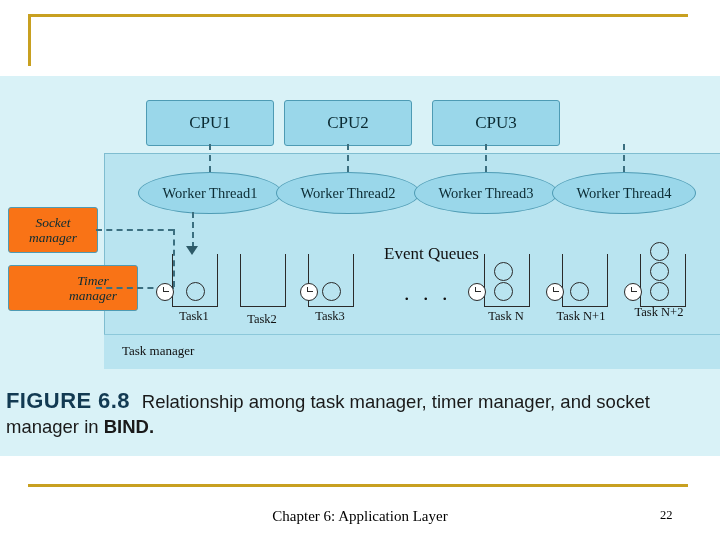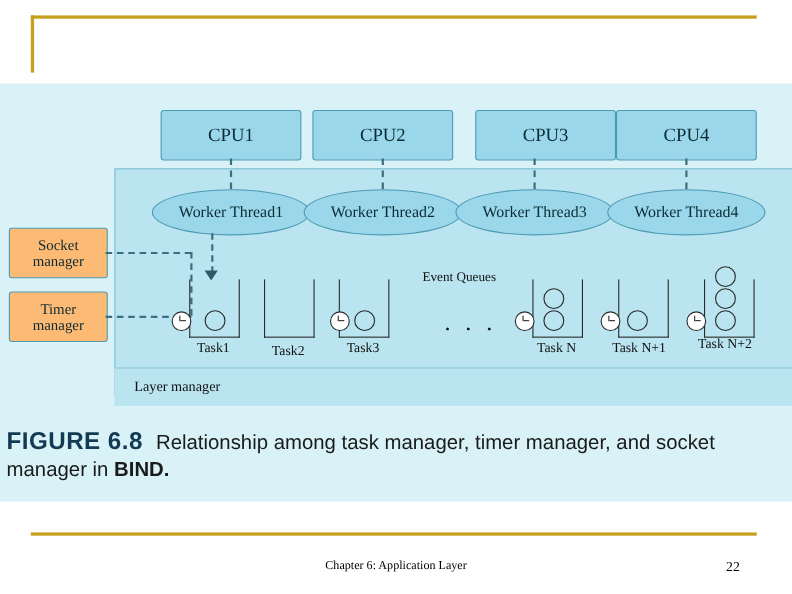--- a/index.html
+++ b/index.html
@@ -41,21 +41,21 @@
     background: #c8a020;
   }
 
   .footer {
     position: absolute;
     left: 0;
     top: 508px;
     width: 720px;
     text-align: center;
     font-family: "Liberation Serif", serif;
-    font-size: 11px;
+    font-size: 15px;
     color: #000000;
   }
   .page-number {
     position: absolute;
     left: 660px;
     top: 508px;
     font-family: "Liberation Serif", serif;
     font-size: 12.5px;
     color: #000000;
   }
@@ -154,34 +154,35 @@
   .worker2 { left: 276px; }
   .worker3 { left: 414px; }
   .worker4 { left: 552px; }
 
   
   .mgr {
     position: absolute;
     left: 8px;
     width: 88px;
     height: 44px;
-    background: #fdba74;
+    background: #f97316;
     border: 1px solid #4e9bb4;
     border-radius: 3px;
     display: flex;
     flex-direction: column;
     align-items: center;
     justify-content: center;
     font-family: "Liberation Serif", serif;
     font-size: 13.5px;
     color: #0b2b33;
     line-height: 1.12;
+    font-style: italic;
   }
   .mgr-socket { top: 131px; }
-  .mgr-timer  { top: 189px; }
+  .mgr-timer  { top: 189px; padding-left: 40px; }
 
   .mgr-link {
     position: absolute;
     height: 0;
     border-top: 2px dashed #3b6f80;
   }
   .mgr-link-socket { left: 96px; top: 153px; width: 78px; }
   .mgr-link-timer  { left: 96px; top: 211px; width: 78px; }
   .mgr-link-vert {
     position: absolute;
@@ -266,21 +267,21 @@
     width: 5px;
     height: 1.4px;
     background: #2a2a2a;
   }
 
   .event-queues-label {
     position: absolute;
     left: 384px;
     top: 168px;
     font-family: "Liberation Serif", serif;
-    font-size: 12px;
+    font-size: 17px;
     color: #111;
   }
   .ellipsis-dots {
     position: absolute;
     left: 404px;
     top: 204px;
     font-family: "Liberation Serif", serif;
     font-size: 22px;
     letter-spacing: 4px;
     color: #111;
@@ -322,26 +323,25 @@
 <body>
 
 <div class="top-rule"></div>
 <div class="top-corner"></div>
 <div class="bottom-rule"></div>
 
 <div class="figure">
 
   <div class="panel"></div>
   <div class="task-manager-band"></div>
-  <div class="task-manager-label">Layer manager</div>
+  <div class="task-manager-label">Task manager</div>
 
   <div class="cpu cpu1">CPU1</div>
   <div class="cpu cpu2">CPU2</div>
   <div class="cpu cpu3">CPU3</div>
-  <div class="cpu cpu4">CPU4</div>
 
   <div class="cpu-link cpu-link1"></div>
   <div class="cpu-link cpu-link2"></div>
   <div class="cpu-link cpu-link3"></div>
   <div class="cpu-link cpu-link4"></div>
 
   <div class="worker worker1">Worker Thread1</div>
   <div class="worker worker2">Worker Thread2</div>
   <div class="worker worker3">Worker Thread3</div>
   <div class="worker worker4">Worker Thread4</div>

